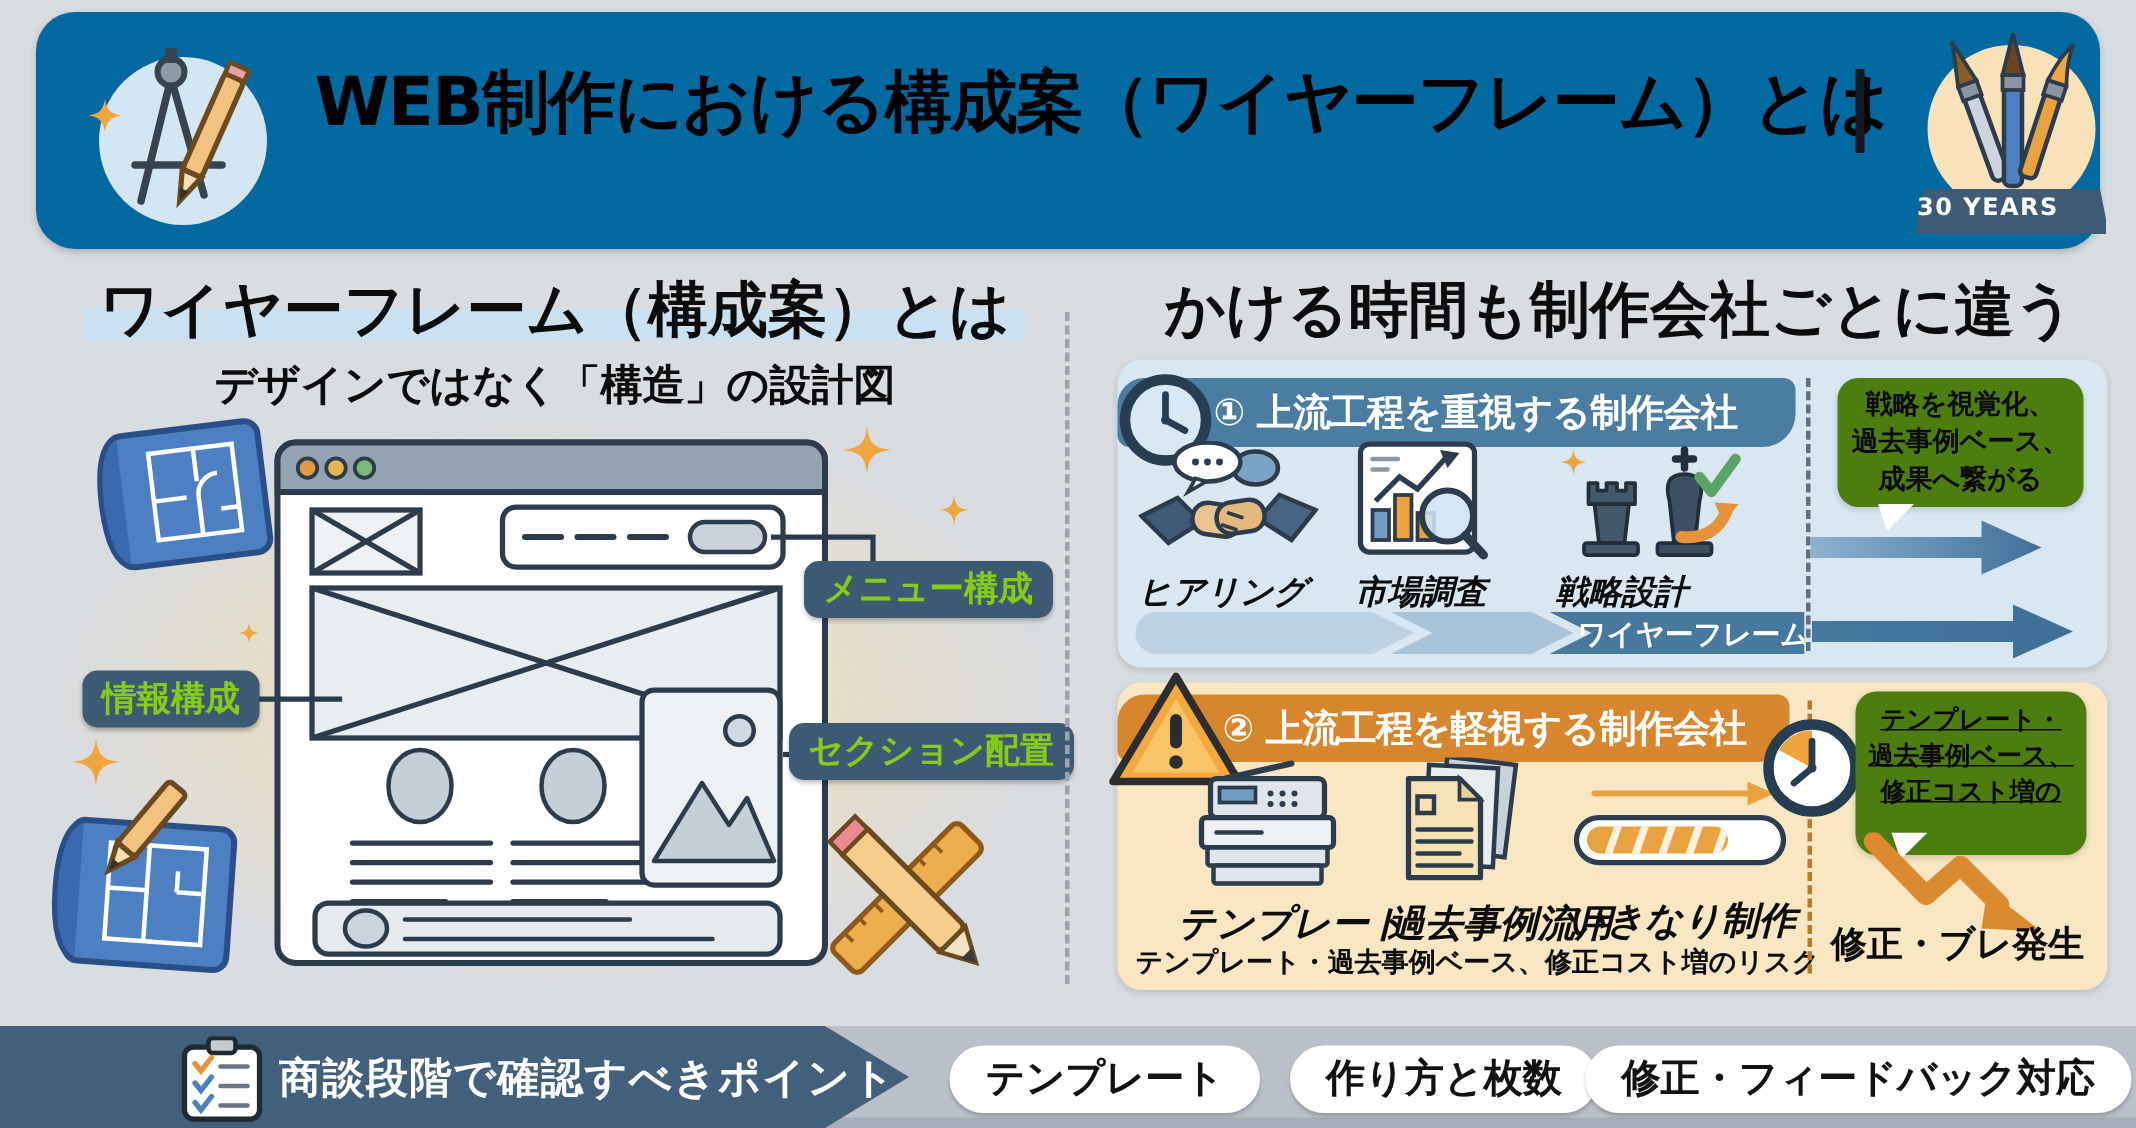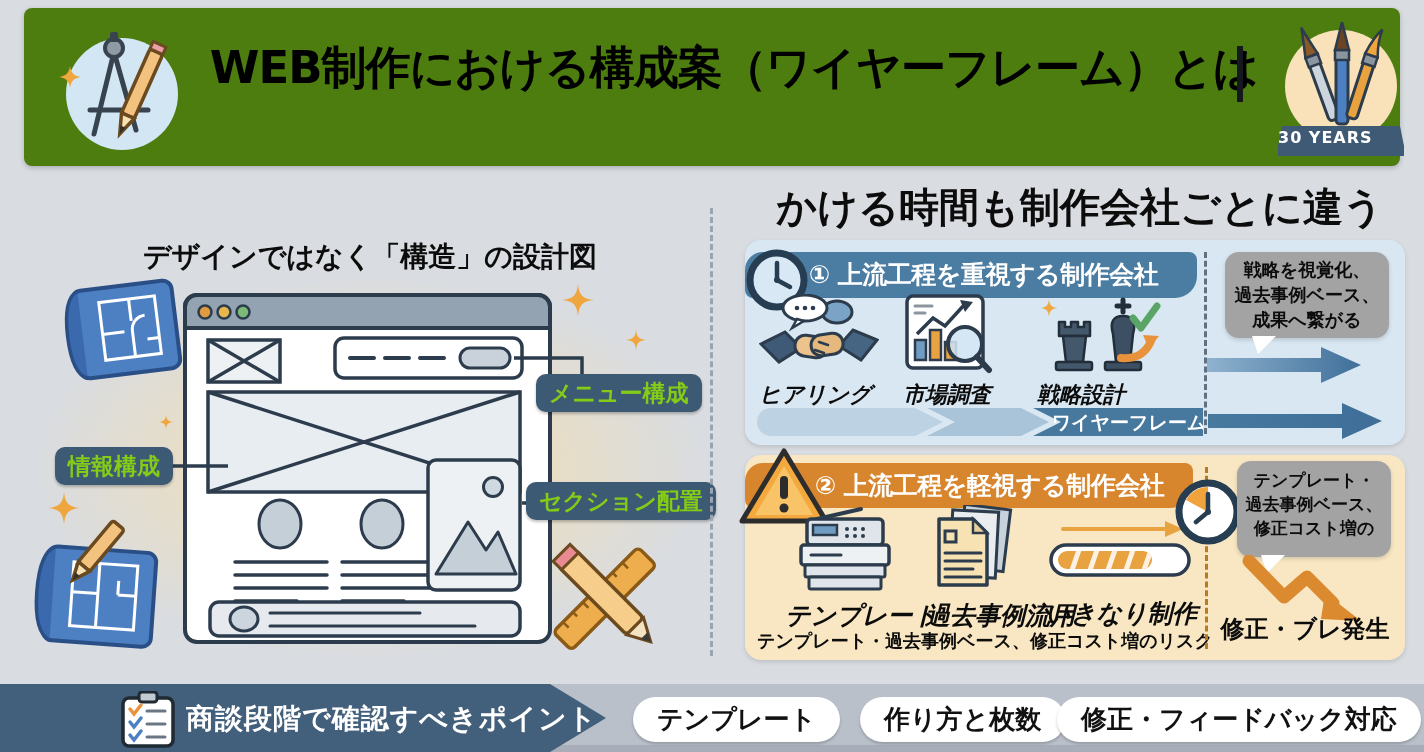--- a/index.html
+++ b/index.html
@@ -1,21 +1,21 @@
 <!DOCTYPE html>
 <html><head>
 <meta charset="utf-8">
 <style>
   html,body{margin:0;padding:0;background:#c9ccd1;}
   #canvas{position:relative;width:1424px;height:752px;background:#d9dce0;overflow:hidden;
           font-family:"DejaVu Sans",sans-serif;font-weight:bold;color:#0c0c0c;}
   .abs{position:absolute;}
   svg text{font-family:"DejaVu Sans",sans-serif;font-weight:bold;}
   
-  .header-card{left:24px;top:8px;width:1376px;height:158px;background:#4d7c0f;border-radius:8px;
+  .header-card{left:24px;top:8px;width:1376px;height:158px;background:#0369a1;border-radius:26px;
                box-shadow:0 2px 5px rgba(40,50,60,.25);}
   .title-wrap{left:180px;top:30px;width:1060px;text-align:center;}
   .title-line{font-size:45px;line-height:60px;letter-spacing:-1px;color:#000;white-space:nowrap;}
   .title-vbar{left:1213px;top:38px;width:6px;height:56px;background:#15181c;}
   
   .lp-heading{left:50px;top:182px;width:640px;text-align:center;font-size:40px;line-height:50px;white-space:nowrap;}
   .lp-heading .hl{background:linear-gradient(transparent 48%, #c9e1f1 48%, #c9e1f1 94%, transparent 94%);padding:0 10px;}
   .lp-sub{left:60px;top:238px;width:620px;text-align:center;font-size:28px;white-space:nowrap;}
   .rp-heading{left:740px;top:182px;width:680px;text-align:center;font-size:40px;line-height:50px;white-space:nowrap;}
   
@@ -29,23 +29,23 @@
   .banner{height:46px;border-radius:18px 8px 22px 8px;}
   .banner span{position:absolute;left:64px;top:0;font-size:25px;line-height:46px;color:#fff;white-space:nowrap;letter-spacing:-0.5px;}
   .banner1{left:0;top:12px;width:452px;background:#4b7da3;}
   .banner2{left:0;top:8px;width:448px;background:#d8862e;height:45px;}
   .banner2 span{left:70px;line-height:45px;}
   .ico-group{font-style:italic;}
   .ico-label1{font-size:22px;margin-top:2px;white-space:nowrap;}
   .ico-label2{font-size:25px;margin-top:2px;white-space:nowrap;}
   .divider1{left:459px;top:12px;height:182px;width:0;border-left:3px dashed #5f7080;}
   .divider2{left:460px;top:12px;height:182px;width:0;border-left:3px dashed #b97a26;}
-  .note{background:#a3a3a3;border-radius:14px;box-shadow:0 2px 4px rgba(0,0,0,.15);text-align:center;}
+  .note{background:#4d7c0f;border-radius:14px;box-shadow:0 2px 4px rgba(0,0,0,.15);text-align:center;}
   .note1{left:480px;top:12px;width:164px;height:86px;font-size:18px;line-height:1.38;padding-top:6px;box-sizing:border-box;}
-  .note2{left:492px;top:6px;width:154px;height:96px;font-size:17px;line-height:1.4;padding-top:8px;box-sizing:border-box;}
+  .note2{left:492px;top:6px;width:154px;height:109px;font-size:17px;line-height:1.4;padding-top:8px;box-sizing:border-box;text-decoration:underline;}
   .caption2{left:12px;top:174px;width:444px;text-align:center;font-size:18px;white-space:nowrap;}
   .result2{left:460px;top:158px;width:200px;text-align:center;font-size:24px;white-space:nowrap;}
   
   .footer-strip{left:0;top:684px;width:1424px;height:68px;background:#b9c0ca;}
   .footer-shade{left:0;top:745px;width:1424px;height:7px;background:#a7aeb9;}
   .footer-title{left:186px;top:696px;font-size:28px;line-height:46px;color:#fff;letter-spacing:1px;white-space:nowrap;}
   .f-pill{top:697px;height:45px;background:#fff;border-radius:23px;font-size:26px;line-height:45px;color:#111;
           padding:0 24px;white-space:nowrap;box-shadow:0 2px 3px rgba(0,0,0,.2);}
 </style>
 </head>
@@ -92,20 +92,23 @@
           <rect x="78" y="40" width="11" height="58" rx="4" fill="#e8a23f" stroke="#2c3c4c" stroke-width="3"></rect>
           <rect x="77" y="32" width="13" height="10" fill="#8b95a0" stroke="#2c3c4c" stroke-width="2.5"></rect>
           <path d="M77,32 Q80,14 86,4 Q85,16 90,32 Z" fill="#f0a63e" stroke="#2c3c4c" stroke-width="2.5"></path>
         </g>
         <path d="M4,104 L122,104 L128,134 L-2,134 Z" fill="#3f5a74"></path>
       </svg>
       <div class="abs" style="left:0;top:106px;width:126px;text-align:left;font-size:16px;color:#fff;letter-spacing:1px">30 YEARS</div>
     </div>
   </div>
 
+  <div class="abs lp-heading">
+    <span class="hl">ワイヤーフレーム（構成案）とは</span>
+  </div>
   <div class="abs lp-sub">デザインではなく「構造」の設計図</div>
 
   <div class="abs" style="left:30px;top:270px;width:680px;height:398px">
     <svg width="680" height="398" viewBox="0 0 680 398">
       <defs>
         <radialGradient id="glow" cx="50%" cy="50%" r="50%">
           <stop offset="0%" stop-color="#f6dfae" stop-opacity="0.95"></stop>
           <stop offset="55%" stop-color="#f6dfae" stop-opacity="0.5"></stop>
           <stop offset="100%" stop-color="#f6dfae" stop-opacity="0"></stop>
         </radialGradient>

